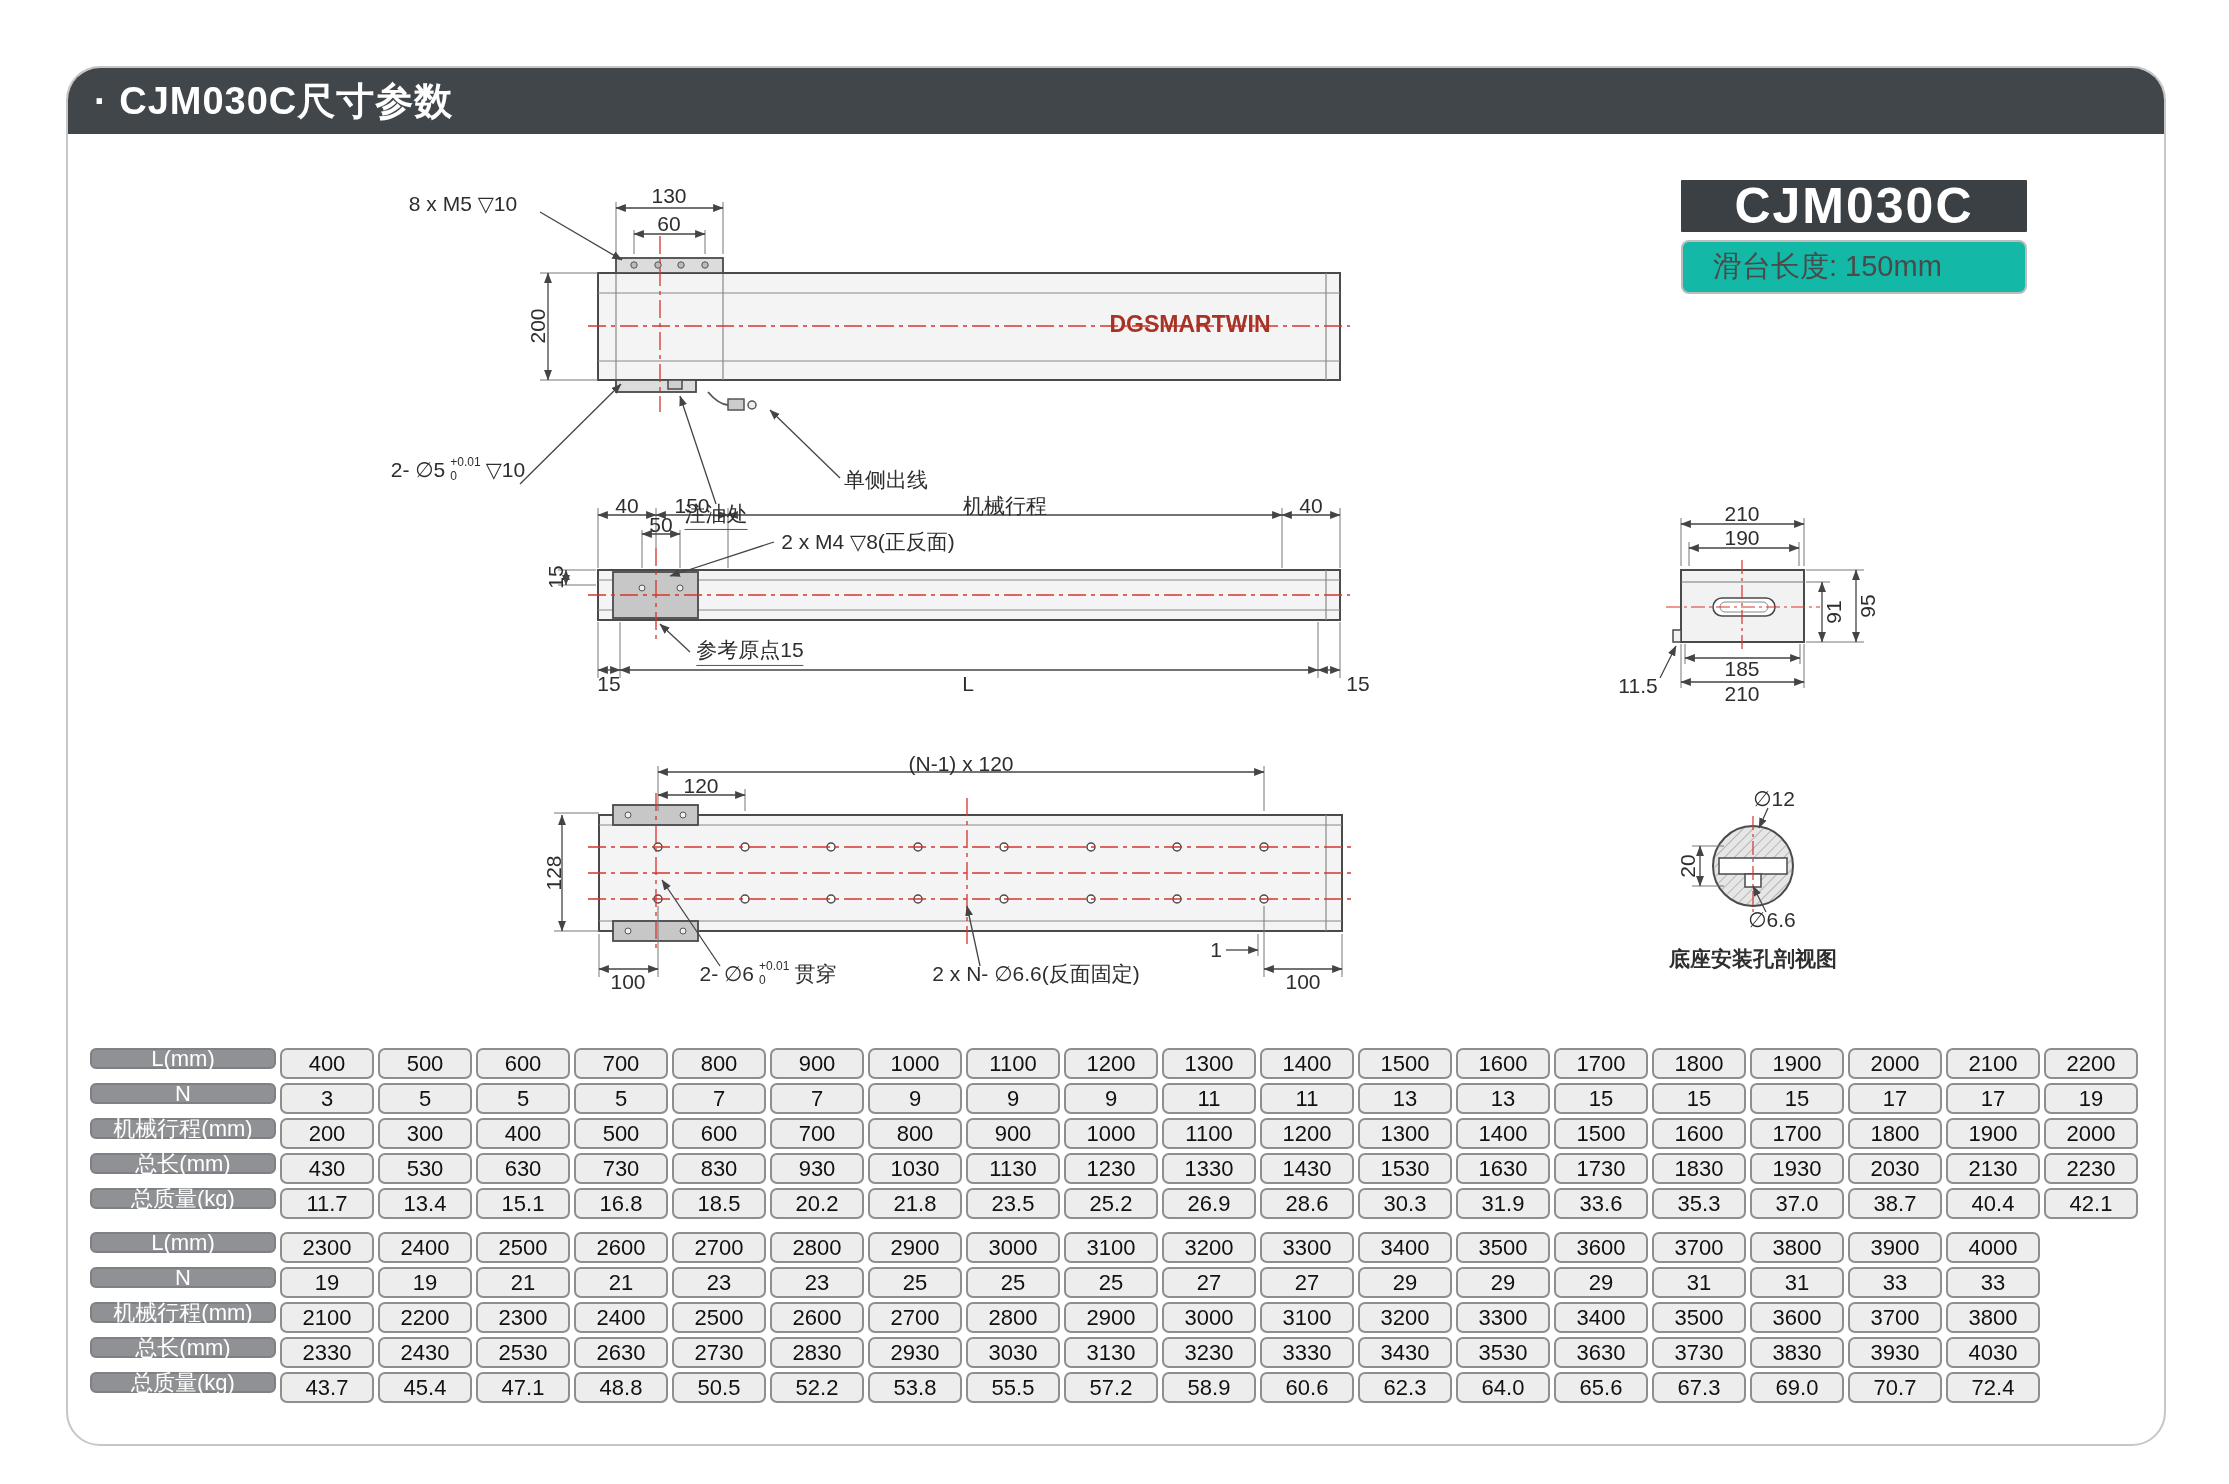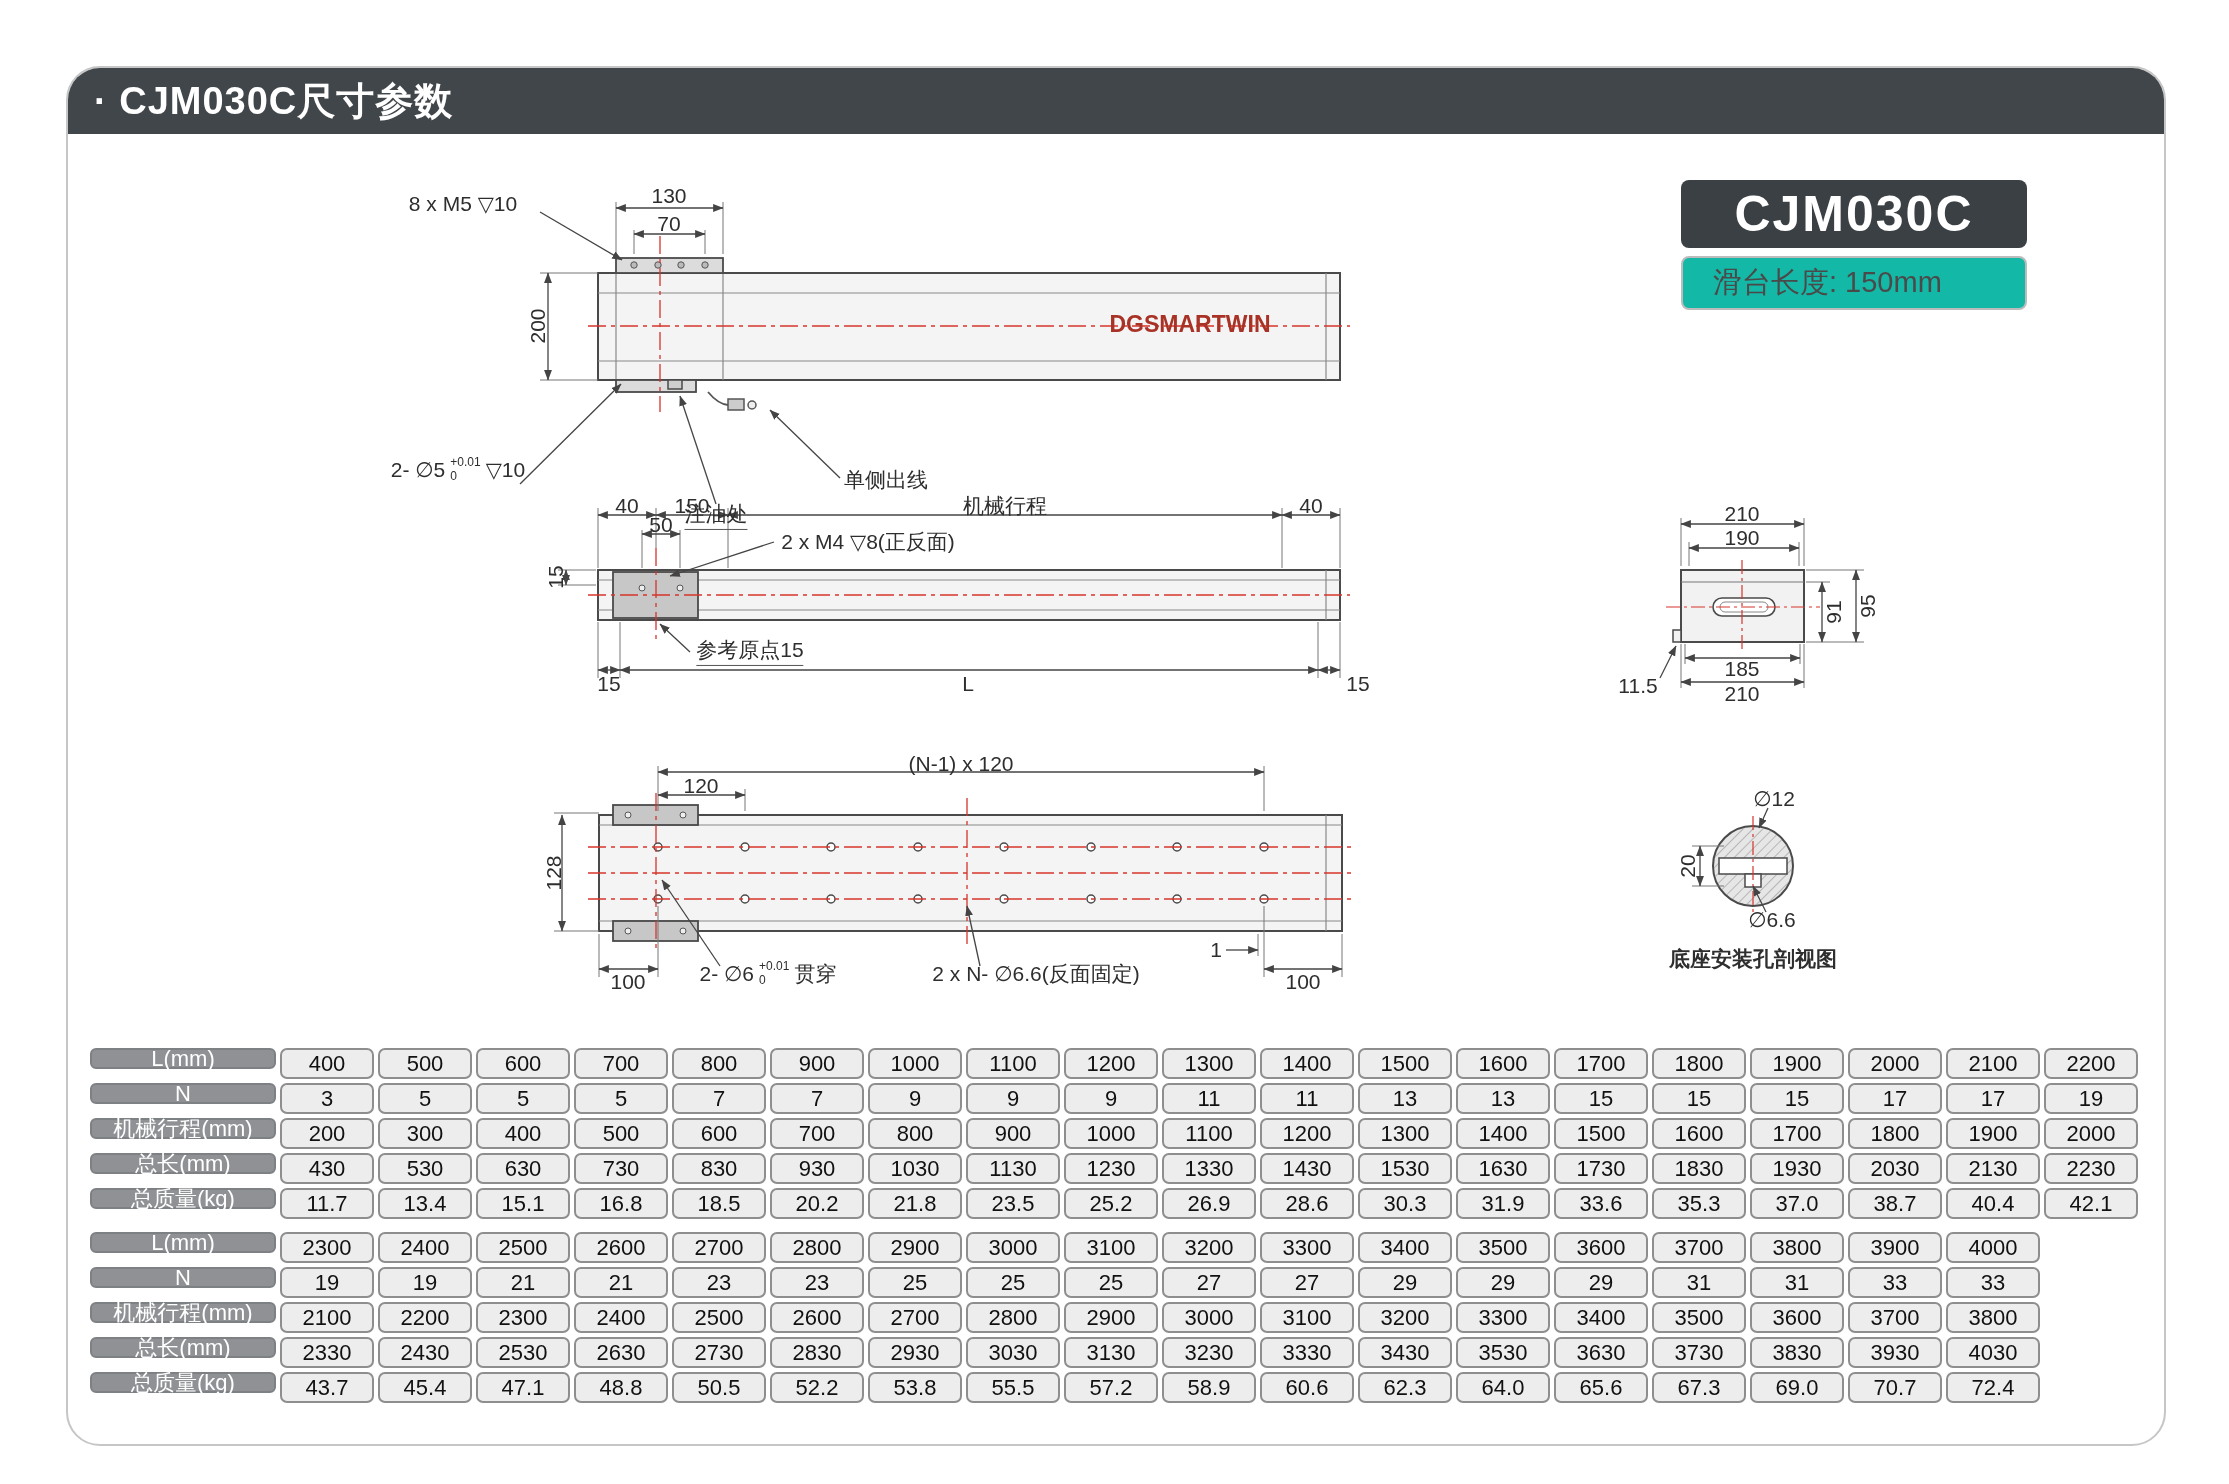--- a/index.html
+++ b/index.html
@@ -13,21 +13,21 @@
   .draw-svg{position:absolute;left:0;top:0;z-index:1;}
   #labels{position:absolute;left:0;top:0;width:2096px;height:1376px;z-index:2;pointer-events:none;}
   .lbl{position:absolute;transform:translate(-50%,-50%);font-size:21px;color:#2e2e2e;white-space:nowrap;line-height:1.1;}
   .lbl.rot{transform:translate(-50%,-50%) rotate(-90deg);}
   .lbl.b{font-weight:bold;}
   .lbl.u{border-bottom:1.5px solid #555;padding-bottom:4px;}
   .lbl.tolwrap{display:flex;align-items:center;gap:5px;}
   .tol{display:inline-flex;flex-direction:column;}
   .tol span{display:block;font-size:12px;line-height:1.15;text-align:left;}
   .badge{position:absolute;left:1613px;top:112px;width:346px;z-index:3;}
-  .badge-title{height:68px;background:#3b4044;color:#fff;border-radius:8px;display:flex;align-items:center;
+  .badge-title{height:52px;background:#3b4044;color:#fff;border-radius:1px;display:flex;align-items:center;
                justify-content:center;font-size:50px;font-weight:bold;letter-spacing:2px;}
   .badge-sub{margin-top:8px;height:54px;border:2px solid #bcbcbc;border-radius:8px;background:#14b8a6;display:flex;
              align-items:center;padding-left:30px;font-size:29px;color:#4a4a4a;box-sizing:border-box;}
   #tables{position:absolute;left:22px;top:980px;z-index:3;}
   .tbl{display:block;}
   .tbl + .tbl{margin-top:13px;}
   .trow{display:flex;gap:4px;margin-bottom:4px;}
   .tlabel{width:186px;height:21px;background:#8f9194;border:2px solid #7e8184;border-radius:6px;color:#fff;
           display:flex;align-items:center;justify-content:center;font-size:22px;box-sizing:border-box;}
   .tcell{width:94px;height:31px;background:#ededed;border:2px solid #8e8e8e;border-radius:7px;color:#111;
@@ -241,21 +241,21 @@
           <line x1="1632" y1="778" x2="1632" y2="818" marker-start="url(#ar)" marker-end="url(#ar)"></line>
           <line x1="1700" y1="740" x2="1691" y2="760" marker-end="url(#ar)"></line>
           <line x1="1698" y1="844" x2="1685" y2="818" marker-end="url(#ar)"></line>
         </g>
       </g>
     </svg>
 
     <div id="labels">
         <div class="lbl" style="left: 395px; top: 136px;">8 x M5  ▽10</div>
         <div class="lbl" style="left: 601px; top: 128px;">130</div>
-        <div class="lbl" style="left: 601px; top: 156px;">70</div>
+        <div class="lbl" style="left: 601px; top: 156px;">60</div>
         <div class="lbl rot" style="left: 470px; top: 258px;">200</div>
         <div class="lbl tolwrap" style="left: 390px; top: 402px;">
           <span>2- ∅5</span>
           <span class="tol">
             <span>+0.01</span>
             <span>0</span>
           </span>
           <span>▽10</span>
         </div>
         <div class="lbl u" style="left: 648px; top: 448px;">注油处</div>

